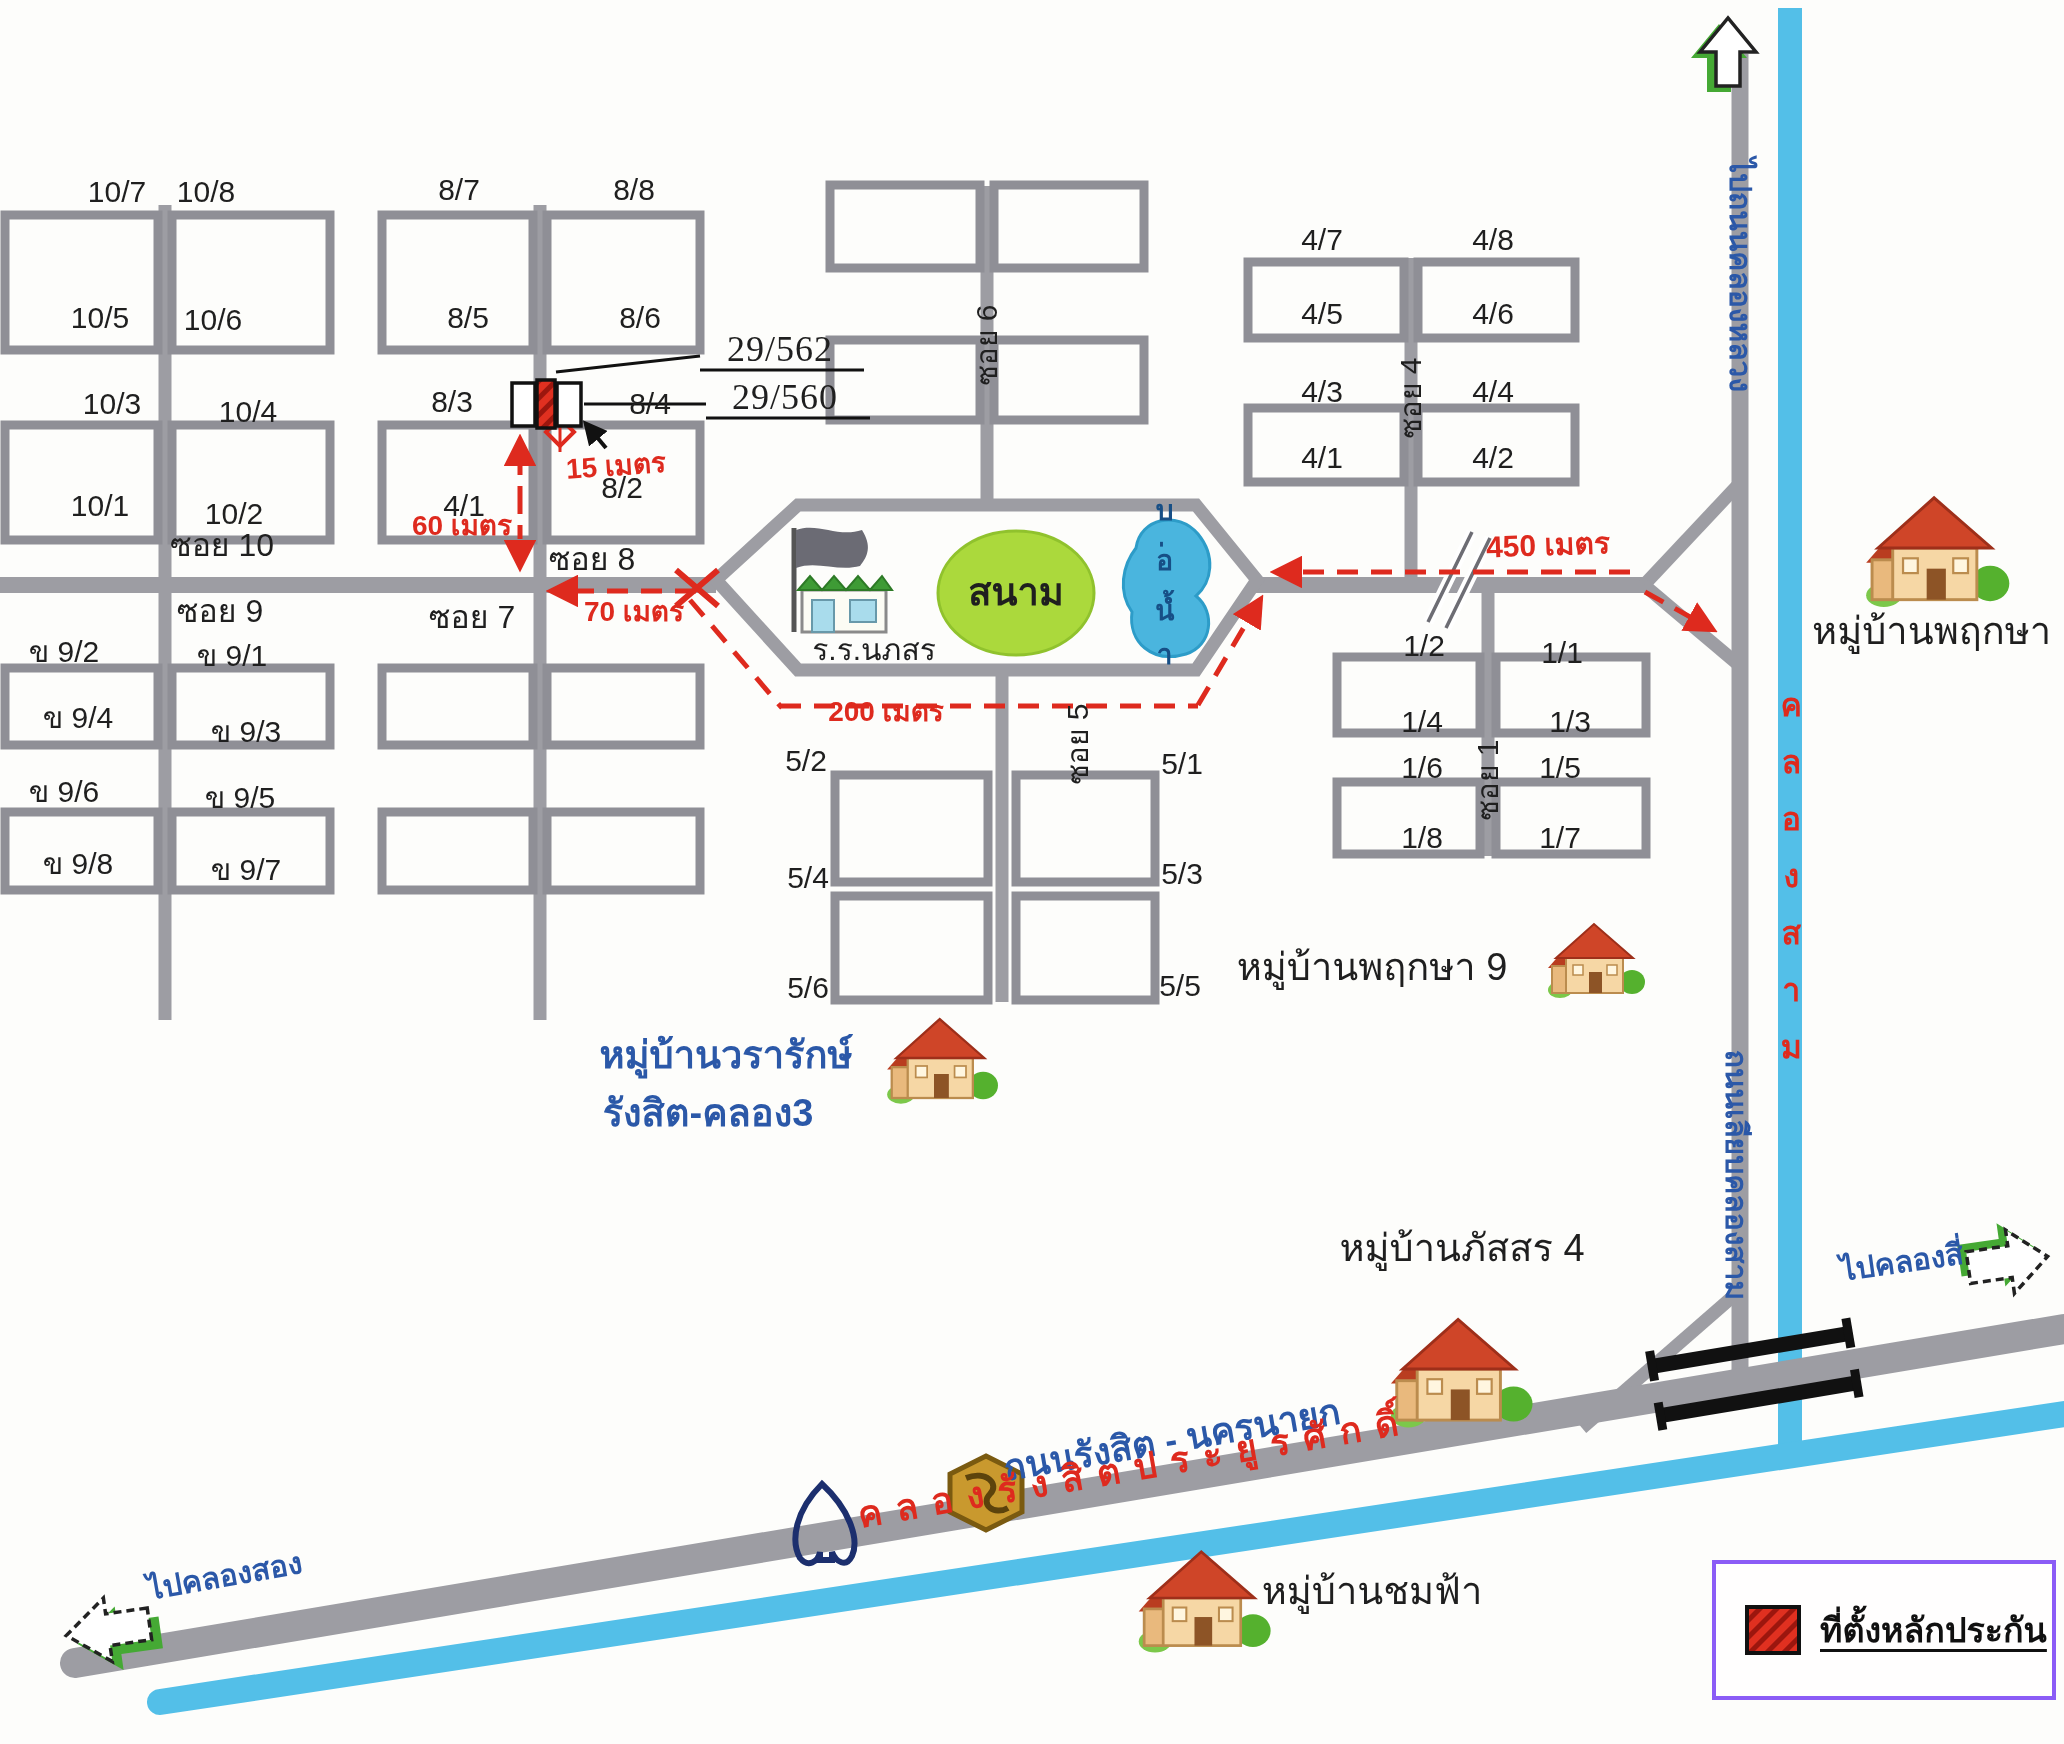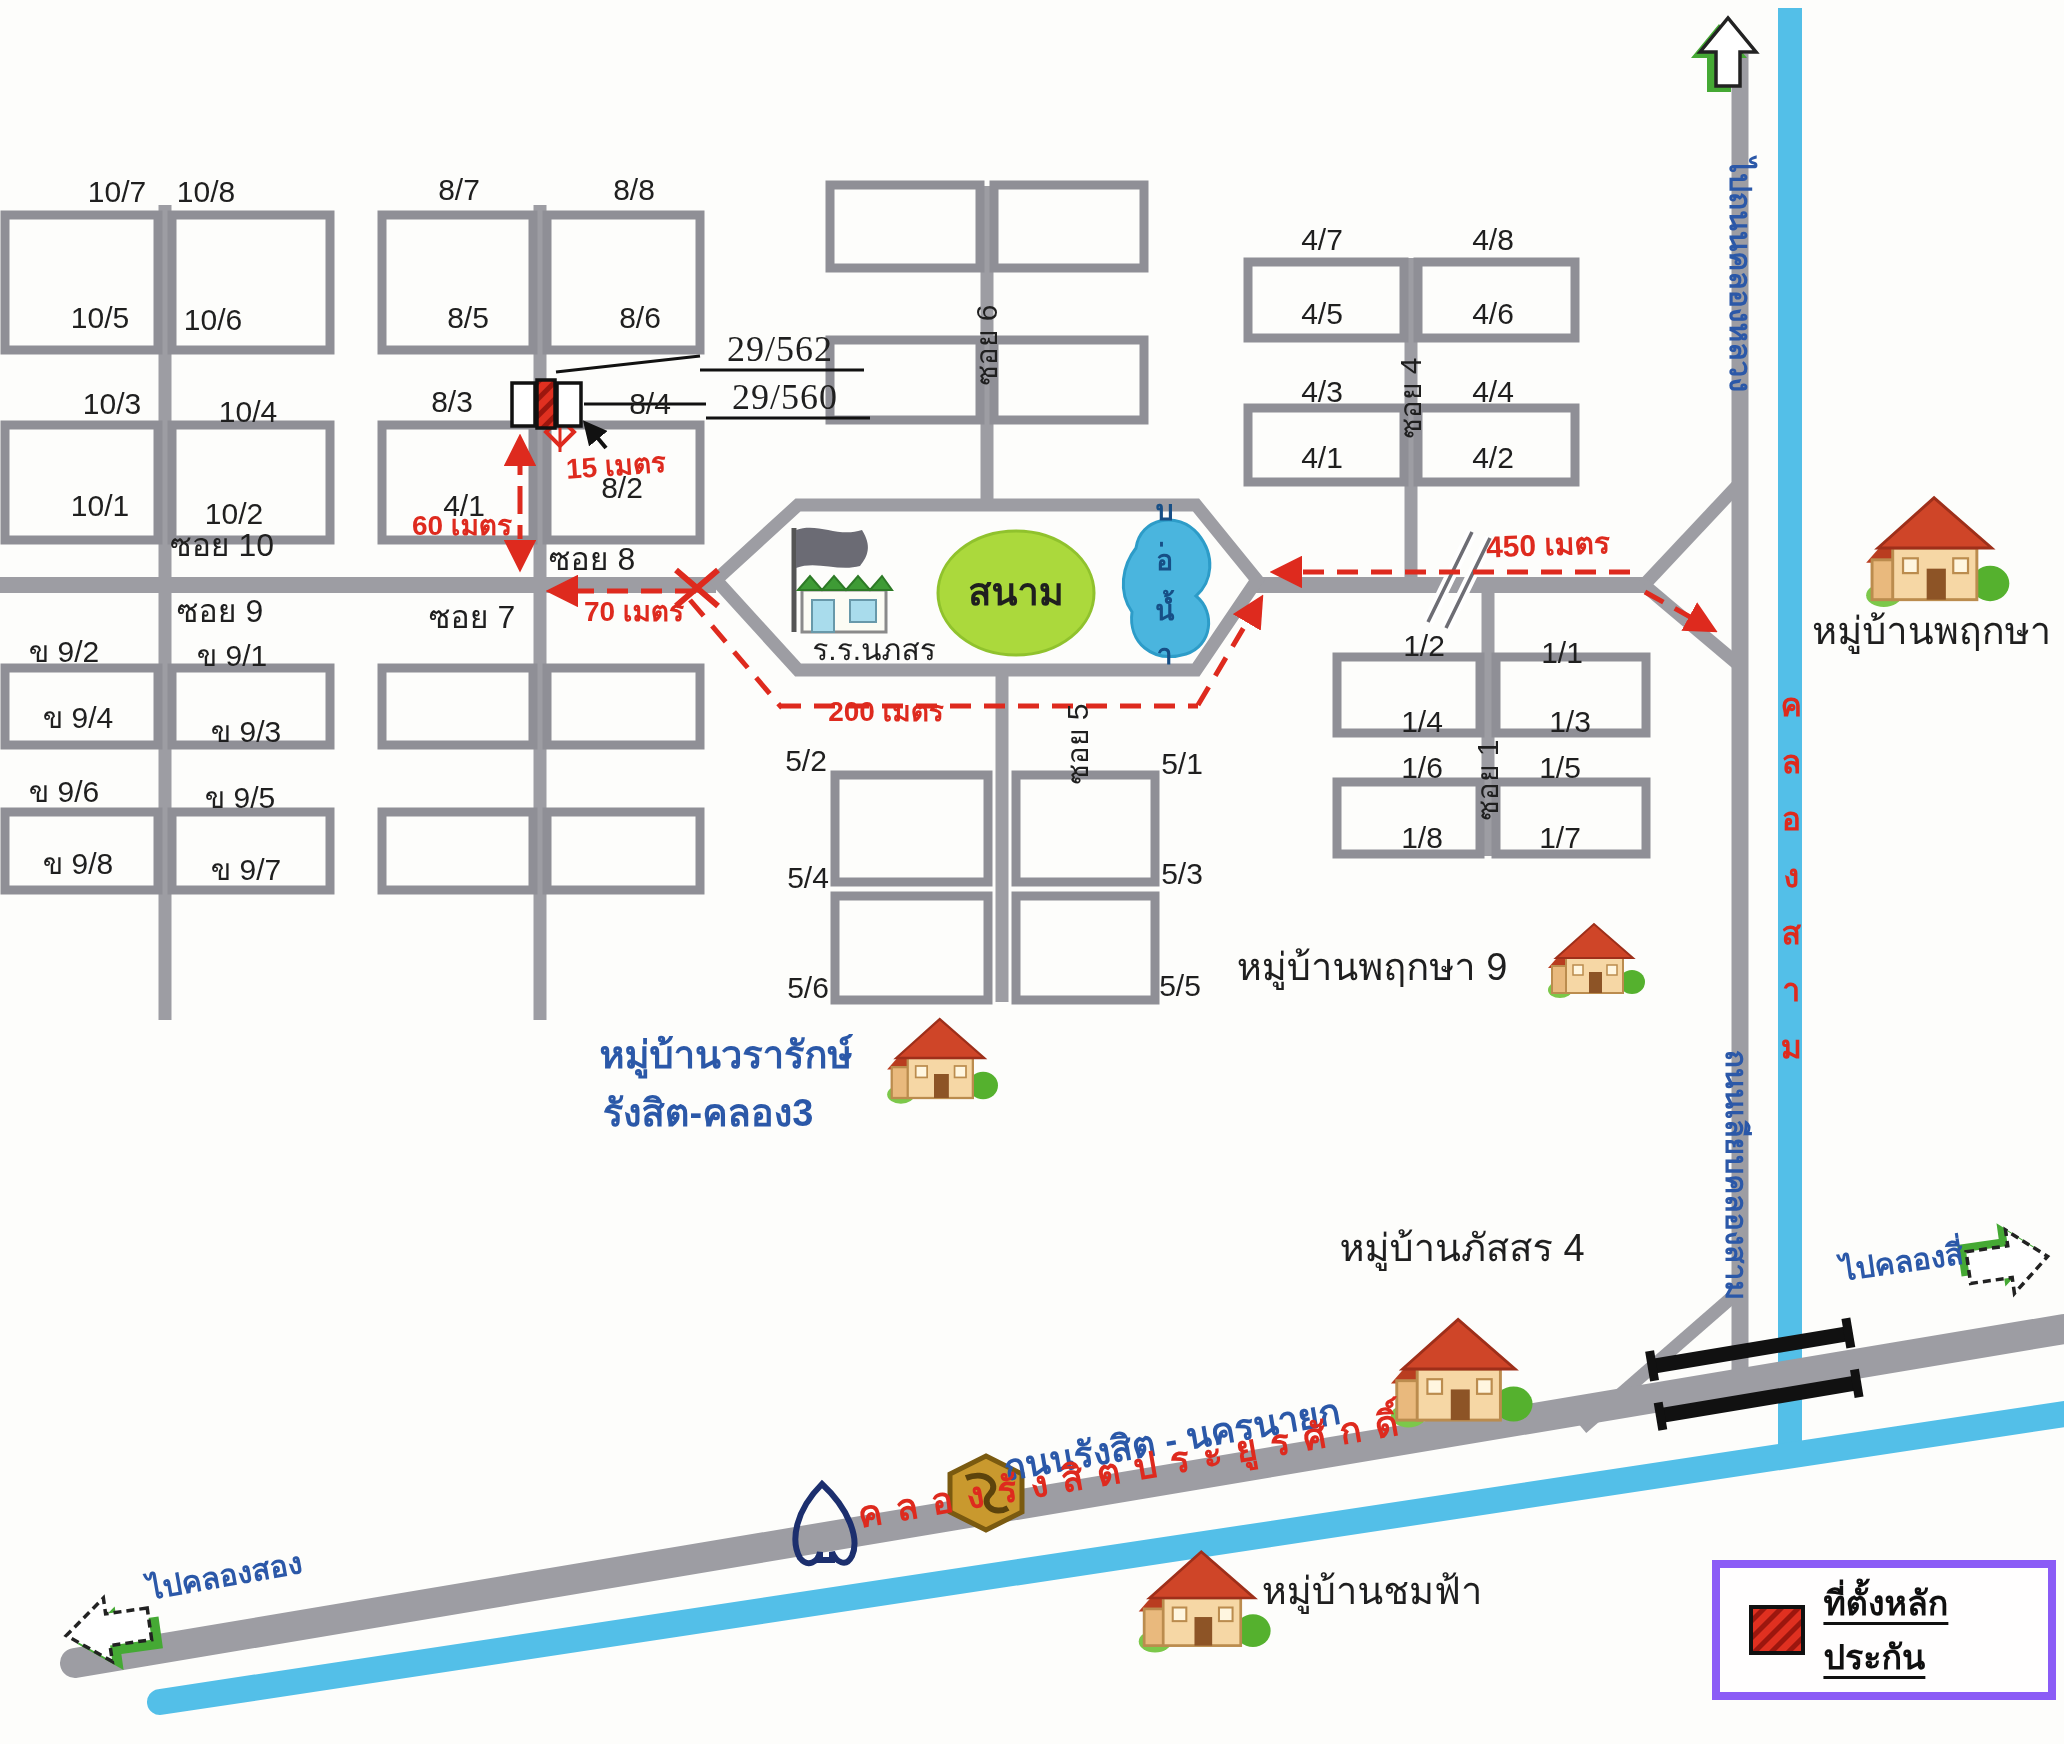--- a/index.html
+++ b/index.html
@@ -11,21 +11,21 @@
              font-family:"Liberation Sans",sans-serif;line-height:1.05;}
   .c-black{color:#1f1f1f}
   .c-blue{color:#2b58a8;font-weight:bold}
   .c-red{color:#de2a1e;font-weight:bold}
   .c-navy{color:#174f86;font-weight:bold}
   .serif{font-family:"Liberation Serif",serif;font-weight:normal;letter-spacing:1px}
   .bold{font-weight:bold}
   .vert{writing-mode:vertical-rl}
   .upright{writing-mode:vertical-rl;text-orientation:upright;letter-spacing:6px}
   .legend-box{position:absolute;left:1712px;top:1560px;width:344px;height:140px;
-              background:#fffefe;border:8px solid #8b5cf6;display:flex;align-items:center;
+              background:#fffefe;border:4px solid #8b5cf6;display:flex;align-items:center;
               gap:18px;padding:0 0 0 28px;box-sizing:border-box;}
   .legend-label{font-size:34px;font-weight:bold;color:#101010;text-decoration:underline;
                 text-underline-offset:7px;font-family:"Liberation Sans",sans-serif;}
 </style>
 </head>
 <body>
 
 <div id="stage">
 
 <svg id="map-svg" width="2064" height="1744" viewBox="0 0 2064 1744">

